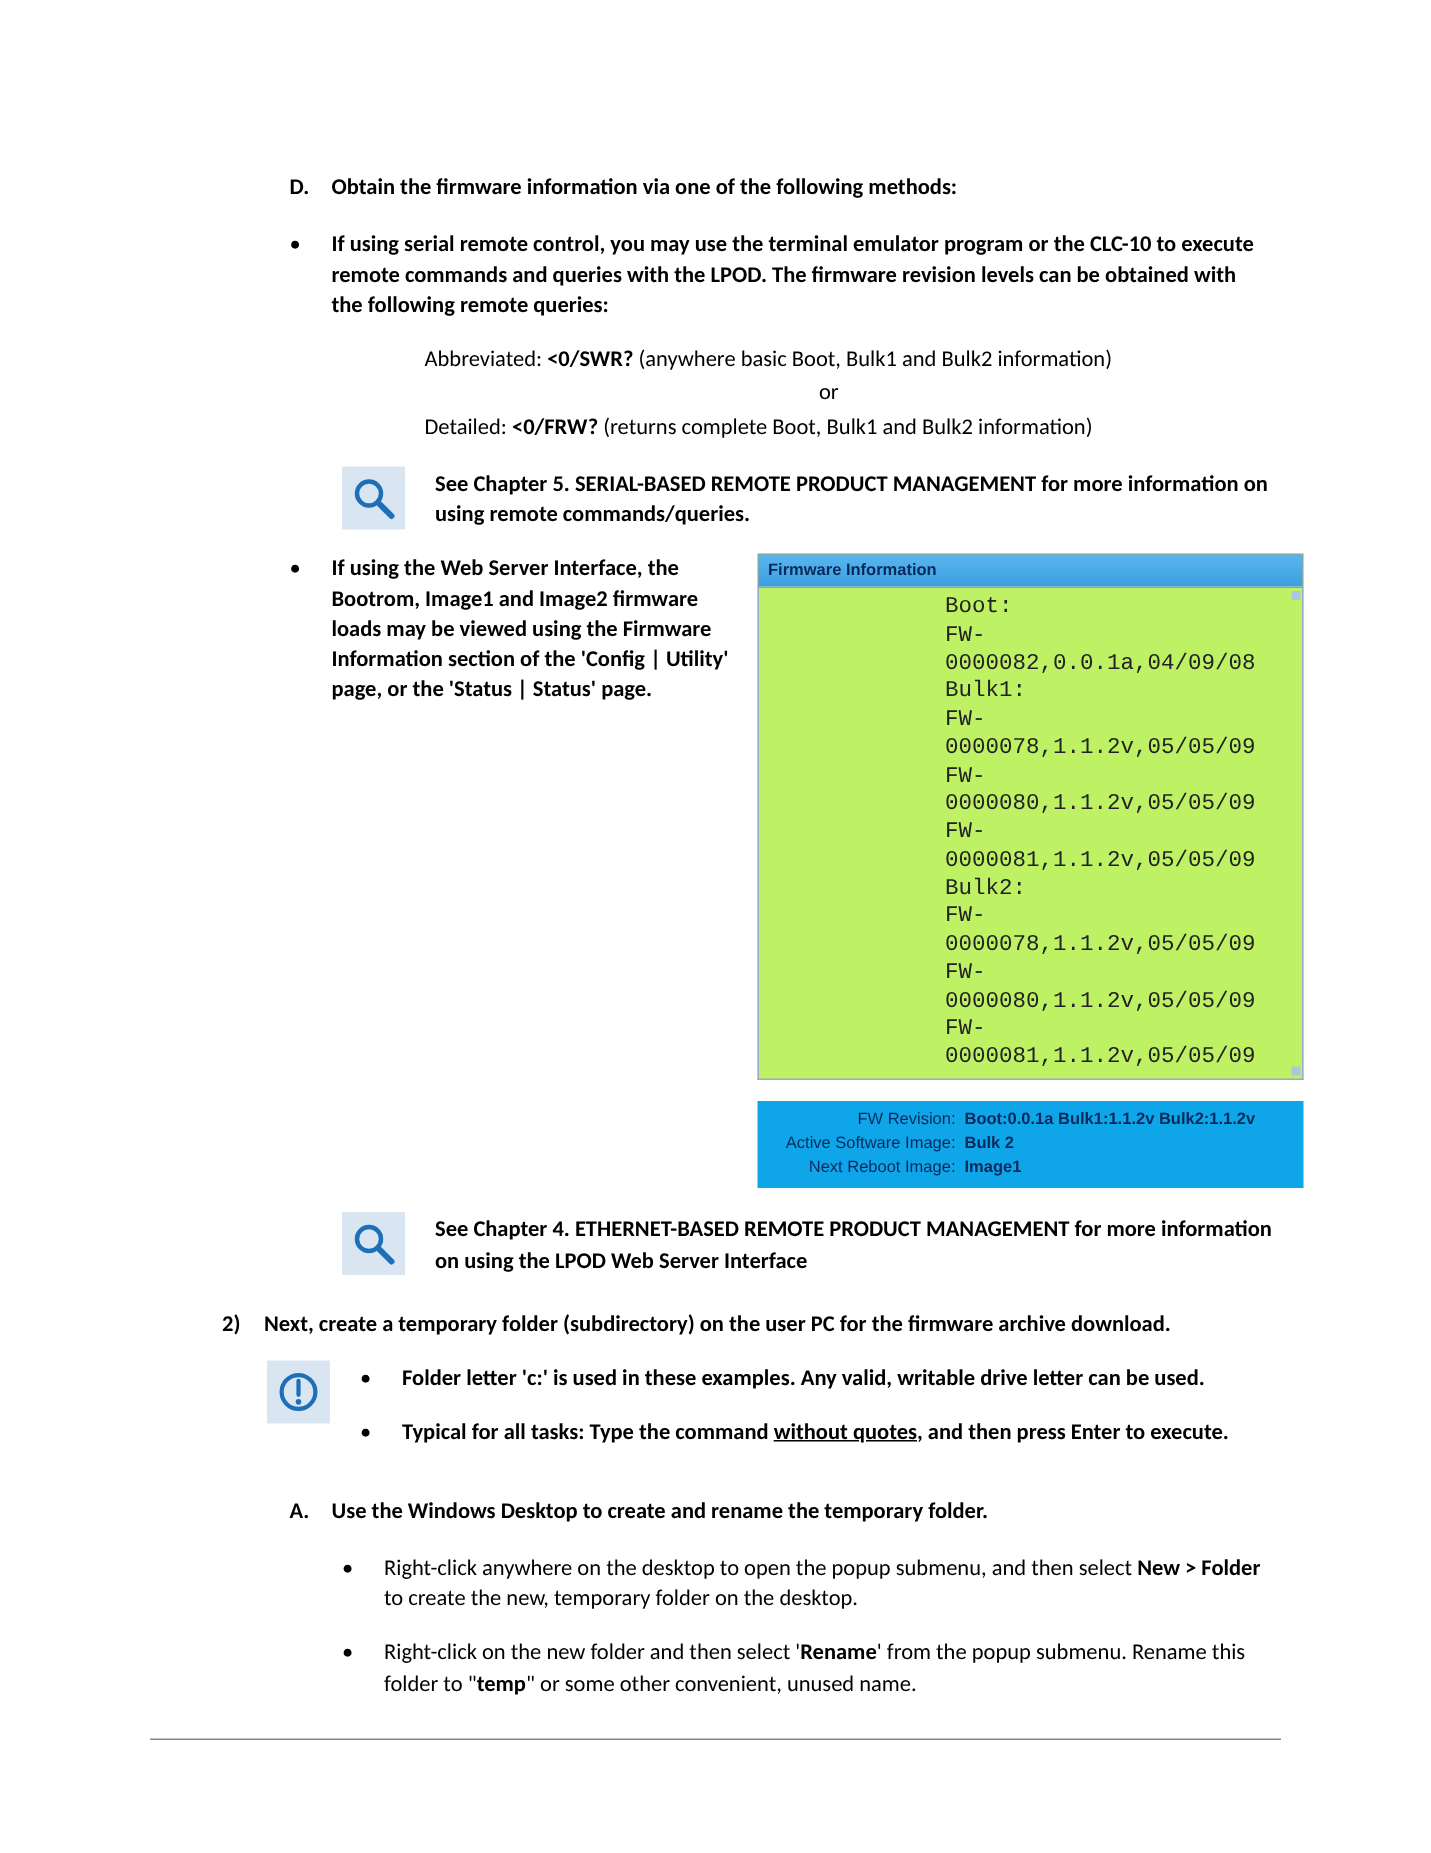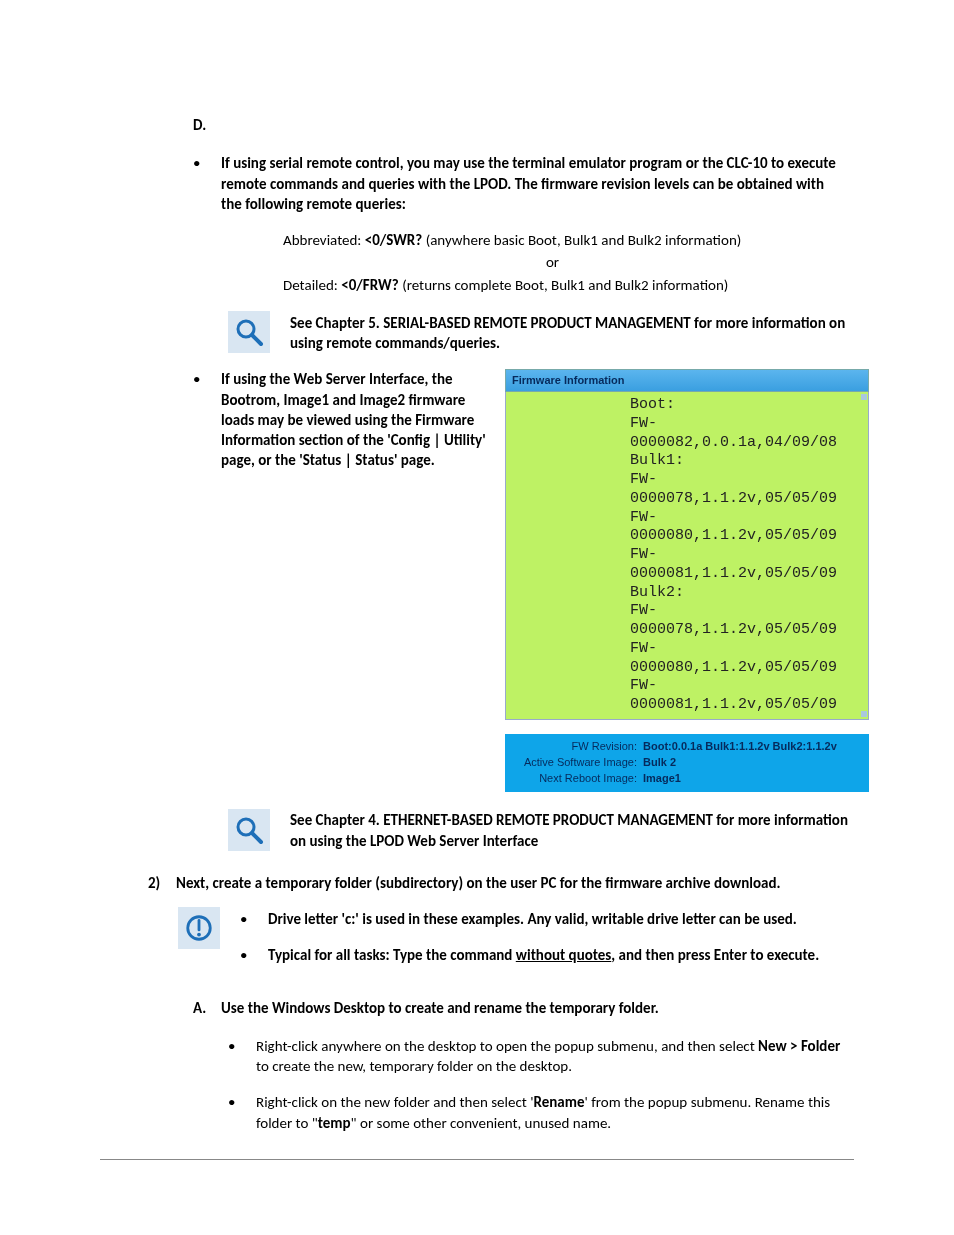--- a/index.html
+++ b/index.html
@@ -28,21 +28,21 @@
   .bullet-item {
     display: flex;
     margin-bottom: 16px;
   }
   .bullet-item .dot { width: 28px; flex-shrink: 0; font-size: 15px; }
   .bullet-item .dot::before { content: "•"; }
   .bullet-indent-1 { margin-left: 65px; padding-right: 10px; }
   .bullet-indent-2 { margin-left: 100px; padding-right: 10px; }
   .info-row {
     display: flex;
-    align-items: center;
+    align-items: flex-start;
     margin-top: 10px;
     margin-bottom: 16px;
   }
   .magnifier-icon {
     width: 42px;
     height: 42px;
     background: #d9e6f2;
     margin-left: 100px;
     margin-right: 20px;
     flex-shrink: 0;
@@ -128,20 +128,21 @@
   }
   .u { text-decoration: underline; }
 </style>
 </head>
 <body>
 
 <div class="page">
 
   <div class="list-letter">
     <span class="marker">D.</span>
+    <span><b>Obtain the firmware information via one of the following methods:</b></span>
   </div>
 
   <div class="bullet-item bullet-indent-1">
     <span class="dot"></span>
     <span><b>If using serial remote control, you may use the terminal emulator program or the CLC-10 to execute remote commands and queries with the LPOD. The firmware revision levels can be obtained with the following remote queries:</b></span>
   </div>
 
   <div class="center-block">
     <div>
       <span>Abbreviated: </span><b>&lt;0/SWR?</b><span> (anywhere basic Boot, Bulk1 and Bulk2 information)</span>
@@ -221,21 +222,21 @@
     <div class="exclaim-icon">
       <svg viewBox="0 0 32 32">
           <circle cx="16" cy="16" r="12" fill="none" stroke="#1e6fb8" stroke-width="3"></circle>
           <line x1="16" y1="8" x2="16" y2="18" stroke="#1e6fb8" stroke-width="3" stroke-linecap="round"></line>
           <circle cx="16" cy="23" r="2" fill="#1e6fb8"></circle>
         </svg>
     </div>
     <div class="info-text">
       <div class="bullet-item" style="margin-left:0">
         <span class="dot"></span>
-        <span><b>Drive letter 'c:' is used in these examples. Any valid, writable drive letter can be used.</b></span>
+        <span><b>Folder letter 'c:' is used in these examples. Any valid, writable drive letter can be used.</b></span>
       </div>
       <div class="bullet-item" style="margin-left:0">
         <span class="dot"></span>
         <span><b><span>Typical for all tasks: Type the command </span><span class="u">without quotes</span><span>, and then press Enter to execute.</span></b></span>
       </div>
     </div>
   </div>
 
 
   <div class="list-letter">

